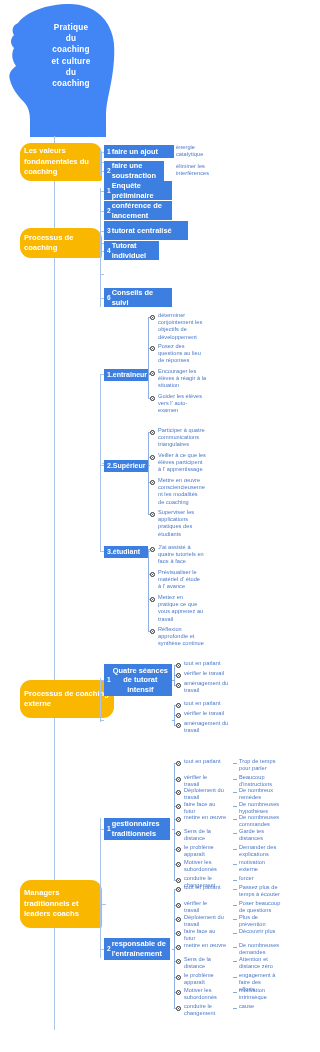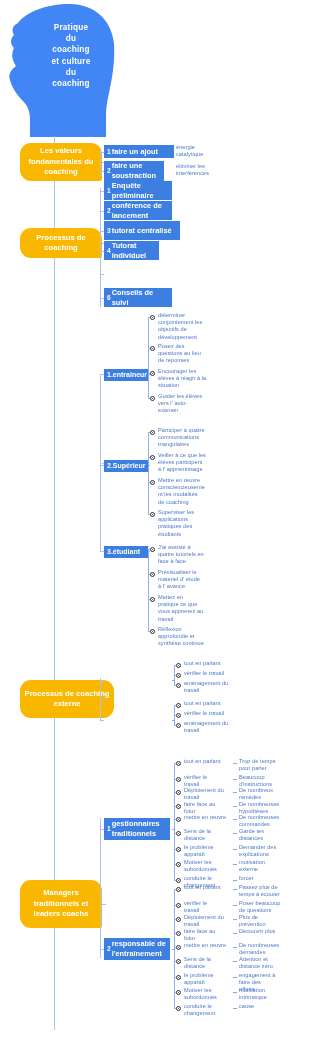--- a/index.html
+++ b/index.html
@@ -17,21 +17,21 @@
   .head-text{
     position:absolute;left:34px;top:22px;width:74px;
     color:#ffffff;font-size:8.2px;font-weight:bold;line-height:11.2px;
     text-align:center;letter-spacing:0.2px;
   }
 
   
   .onode{
     position:absolute;background:#f9b700;color:#ffffff;
     border-radius:11px 11px 11px 11px;
-    font-size:7.6px;font-weight:bold;line-height:10.5px;text-align:center;
+    font-size:7.6px;font-weight:bold;line-height:10.5px;
     display:flex;align-items:center;justify-content:center;
     padding:3px 4px;box-sizing:border-box;
     border-bottom-right-radius:2px;
   }
 
   
   .bnode{
     position:absolute;background:#3d7fe0;color:#ffffff;
     font-size:7.4px;font-weight:bold;line-height:9.6px;
     display:flex;align-items:center;
@@ -126,21 +126,21 @@
     <div class="bnode" style="left: 104px; top: 181px; width: 68px; height: 19px;">
       <span class="num">1</span>
       <span class="lbl">Enquête préliminaire</span>
     </div>
     <div class="hline" style="left: 100px; top: 190.5px; width: 4px;"></div>
     <div class="bnode" style="left: 104px; top: 201px; width: 68px; height: 19px;">
       <span class="num">2</span>
       <span class="lbl">conférence de lancement</span>
     </div>
     <div class="hline" style="left: 100px; top: 210.5px; width: 4px;"></div>
-    <div class="bnode" style="left: 104px; top: 221px; width: 76px; height: 19px;">
+    <div class="bnode" style="left: 104px; top: 221px; width: 84px; height: 19px;">
       <span class="num">3</span>
       <span class="lbl">tutorat centralisé</span>
     </div>
     <div class="hline" style="left: 100px; top: 230.5px; width: 4px;"></div>
     <div class="bnode" style="left: 104px; top: 241px; width: 55px; height: 19px;">
       <span class="num">4</span>
       <span class="lbl">Tutorat individuel</span>
     </div>
     <div class="hline" style="left: 100px; top: 250.5px; width: 4px;"></div>
     <div class="hline" style="left: 100px; top: 274px; width: 4px;"></div>
@@ -249,20 +249,24 @@
     <div class="leaf" style="left: 158px; top: 626px; width: 78px;">
       <div>Réflexion</div>
       <div>approfondie et</div>
       <div>synthèse continue</div>
     </div>
     <div class="onode" style="left: 20px; top: 680px; width: 94px; height: 38px; border-radius: 11px;">
       <span>Processus de coaching externe</span>
     </div>
     <div class="vline" style="left: 100px; top: 678px; height: 44px;"></div>
     <div class="hline" style="left: 102px; top: 699px; width: 4px;"></div>
+    <div class="bnode ctr" style="left: 104px; top: 664px; width: 68px; height: 32px;">
+      <span class="num">1</span>
+      <span class="lbl">Quatre séances de tutorat intensif</span>
+    </div>
     <div class="hline" style="left: 100px; top: 680px; width: 4px;"></div>
     <div class="vline dk" style="left: 174px; top: 665px; height: 20px;"></div>
     <div class="hline dk" style="left: 172px; top: 680px; width: 2px;"></div>
     <div class="bullet" style="left: 176px; top: 663px;"></div>
     <div class="hline dk" style="left: 174px; top: 665px; width: 2px;"></div>
     <div class="leaf" style="left: 184px; top: 660px; width: 70px;">
       <div>tout en parlant</div>
     </div>
     <div class="bullet" style="left: 176px; top: 673px;"></div>
     <div class="hline dk" style="left: 174px; top: 675px; width: 2px;"></div>

